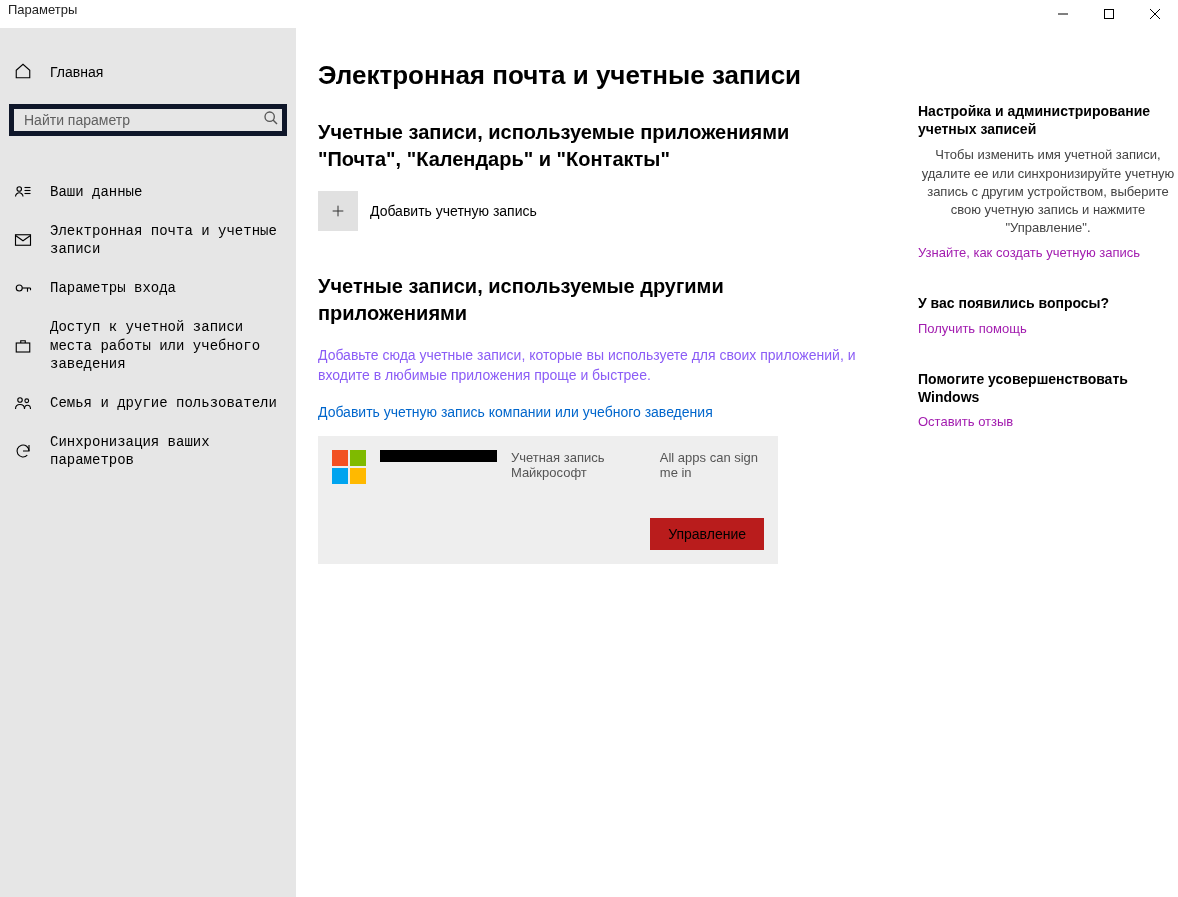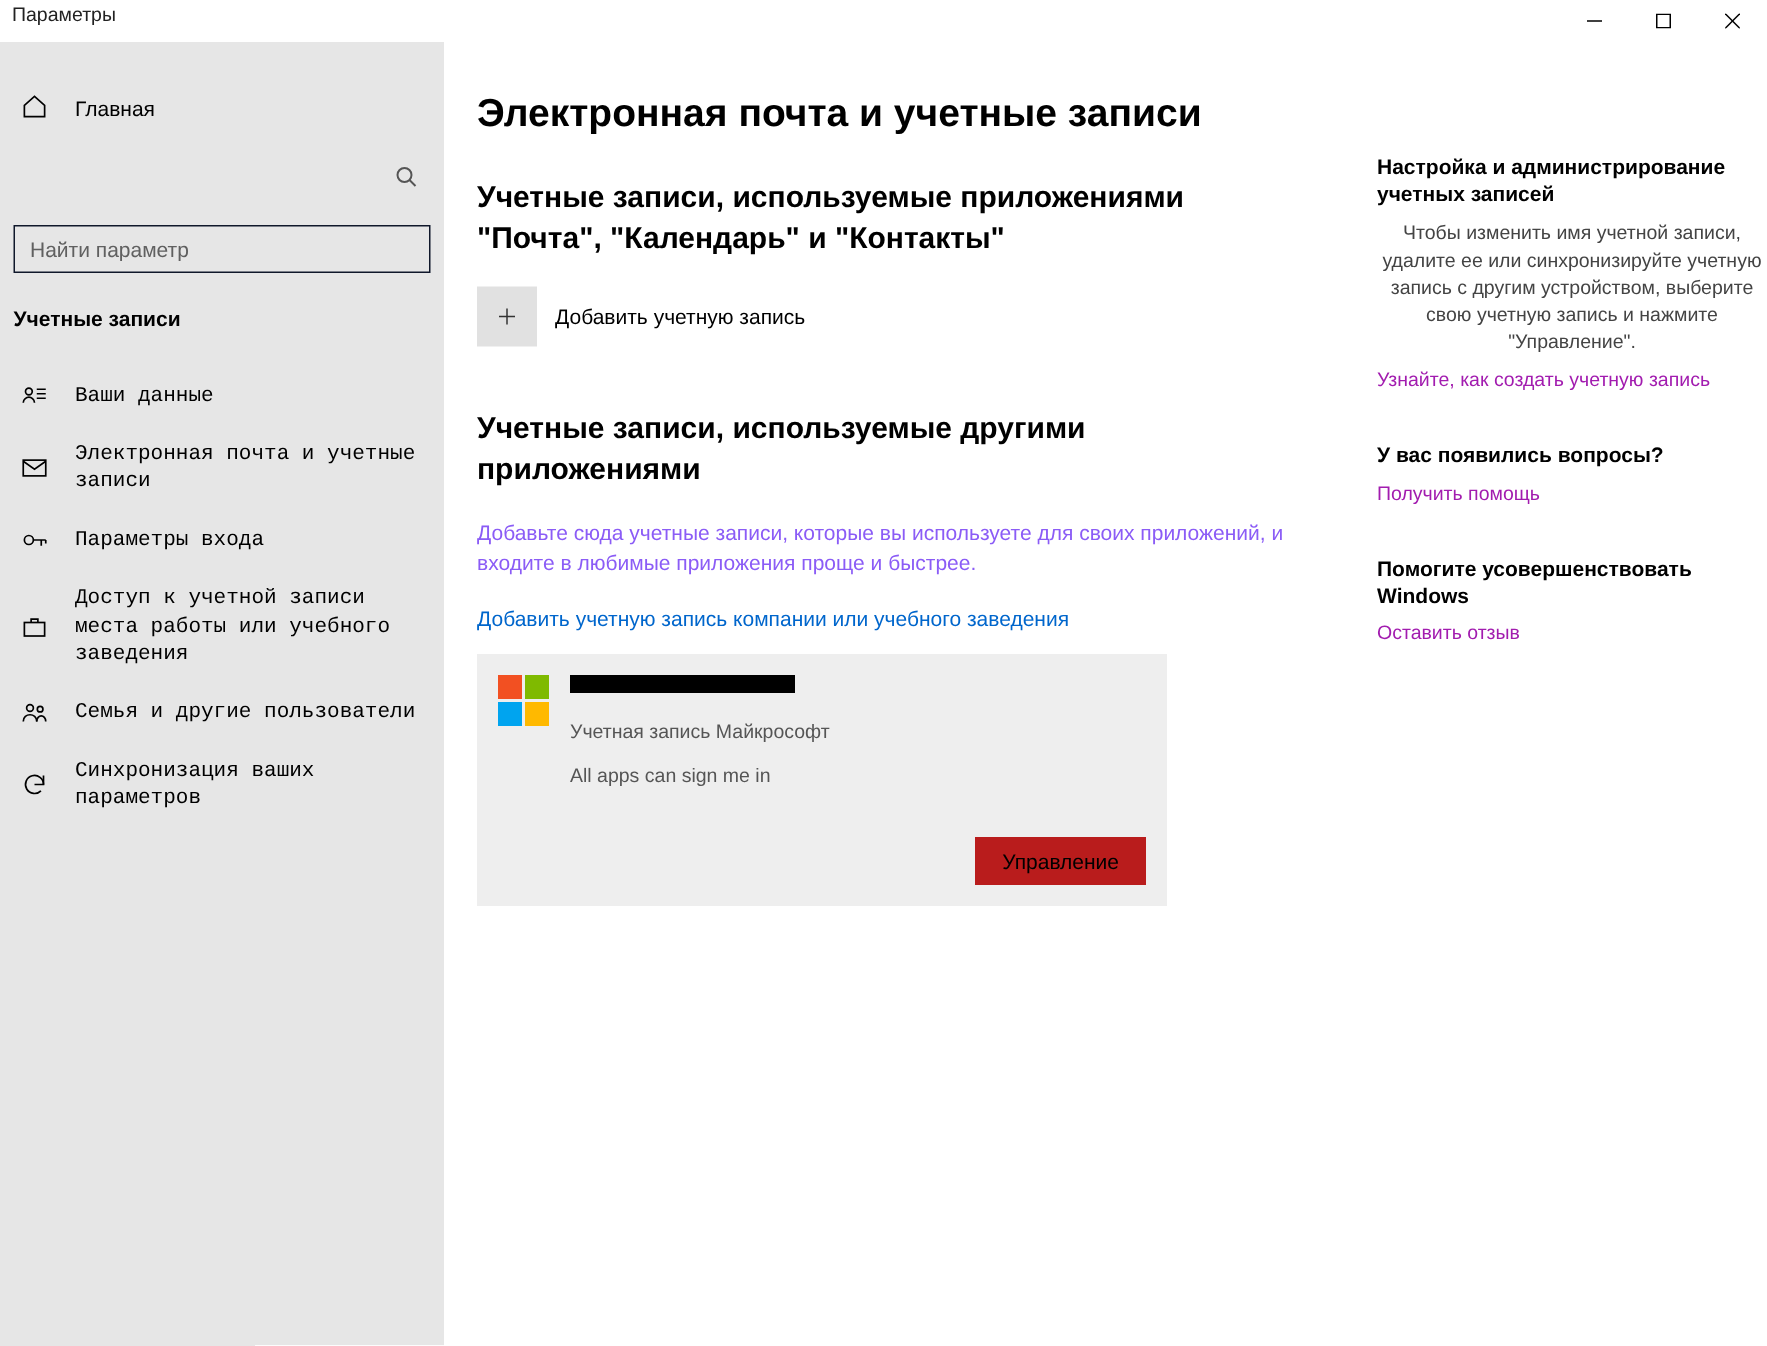--- a/index.html
+++ b/index.html
@@ -53,27 +53,26 @@
     margin-bottom: 12px;
   }
   .home-row .icon { width: 18px; text-align: center; }
   .search-wrap {
     margin: 0 9px 22px 9px;
     position: relative;
   }
   .search-input {
     width: 100%;
     height: 32px;
-    border: 1px solid #0f172a;
+    border: 5px solid #0f172a;
     background: #e6e6e6;
     padding: 0 34px 0 10px;
     font-size: 14px;
     outline: none;
     color: #555;
-    margin-top: 46px;
   }
   .search-input::placeholder { color: #606060; }
   .search-icon {
     position: absolute; right: 8px; top: 6px;
     width: 16px; height: 16px; color: #555;
   }
   .category-label {
     font-size: 14px; font-weight: 600;
     padding: 0 9px 10px 9px;
   }
@@ -126,21 +125,21 @@
     margin-top: 8px;
     width: 460px;
   }
   .acct-top { display: flex; gap: 14px; }
   .ms-logo {
     width: 34px; height: 34px;
     display: grid; grid-template-columns: 1fr 1fr; grid-template-rows: 1fr 1fr; gap: 2px;
     flex-shrink: 0;
   }
   .ms-logo div { width: 100%; height: 100%; }
-  .acct-info { display: flex; flex-direction: column; gap: 14px; }
+  .acct-info { display: flex; flex-direction: row; gap: 14px; }
   .acct-name-blk { width: 150px; height: 12px; background: #000; margin-bottom: 4px; }
   .acct-sub { font-size: 13px; color: #555; }
   .acct-actions { display: flex; justify-content: flex-end; margin-top: 34px; }
   .btn {
     background: #b91c1c; border: none; padding: 8px 18px; font-size: 14px;
   }
   
   .help-col {
     width: 260px;
     margin-left: 40px;
@@ -187,21 +186,20 @@
     </div>
     <div class="search-wrap">
       <input class="search-input" placeholder="Найти параметр" style="">
       <span class="search-icon">
         <svg width="16" height="16" viewBox="0 0 24 24" fill="none" stroke="#555" stroke-width="2">
             <circle cx="10" cy="10" r="7"></circle>
             <line x1="15" y1="15" x2="21" y2="21"></line>
           </svg>
       </span>
     </div>
-    <div class="category-label">Учетные записи</div>
     <div class="nav">
       <div class="nav-item">
         <span class="icon">
           <svg width="18" height="18" viewBox="0 0 24 24" fill="none" stroke="#000" stroke-width="1.5">
               <circle cx="7" cy="8" r="3"></circle>
               <path d="M2 18c0-3 3-5 5-5s5 2 5 5"></path>
               <line x1="14" y1="6" x2="22" y2="6"></line>
               <line x1="14" y1="10" x2="22" y2="10"></line>
               <line x1="14" y1="14" x2="22" y2="14"></line>
             </svg>

